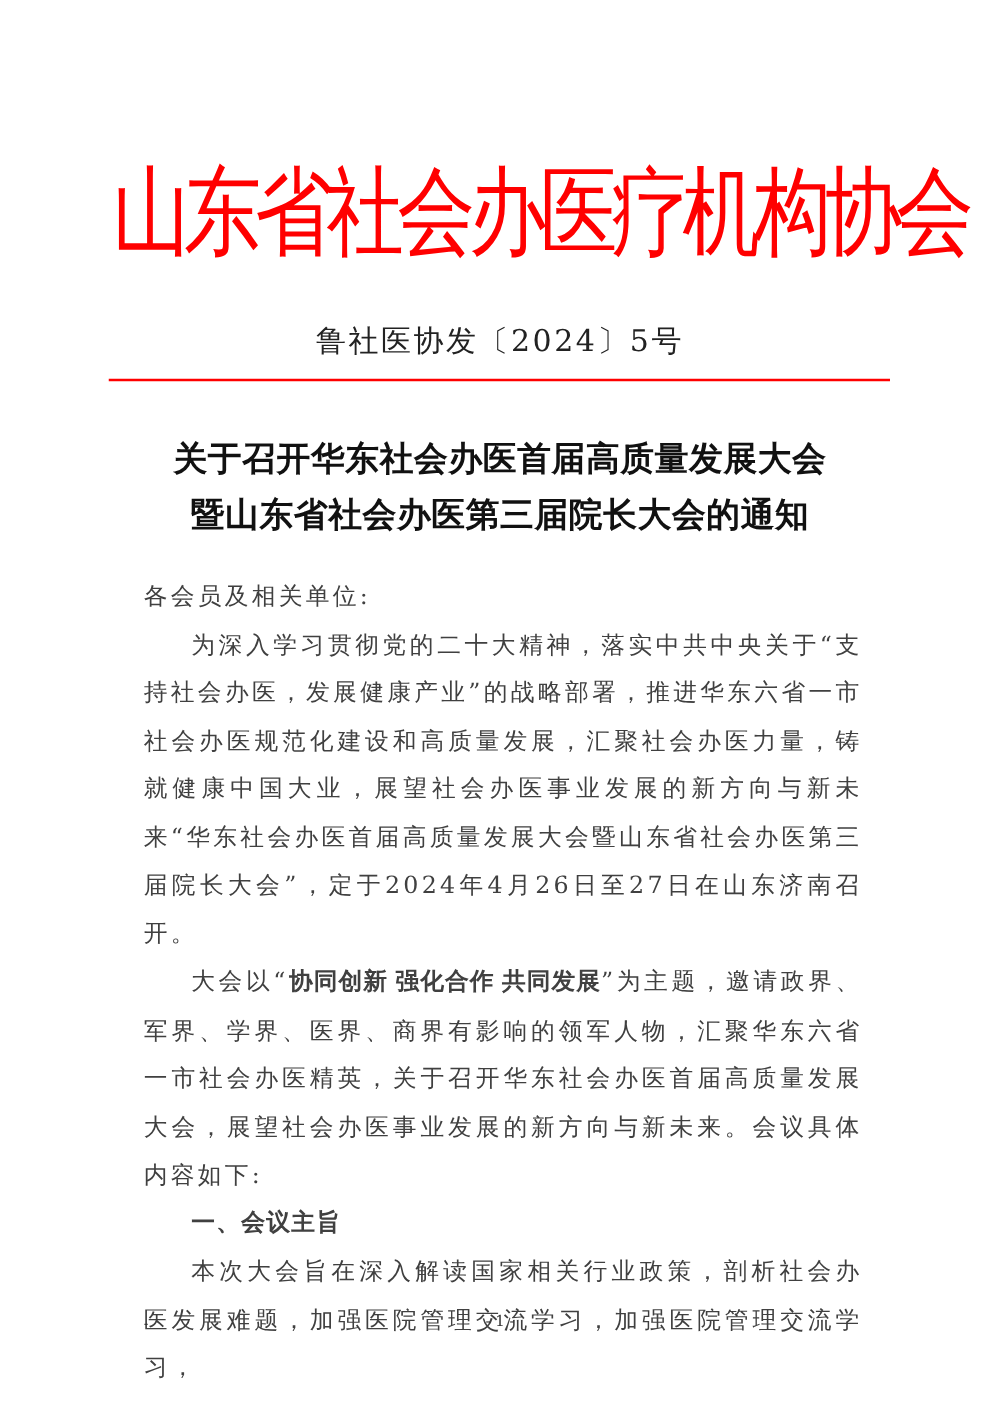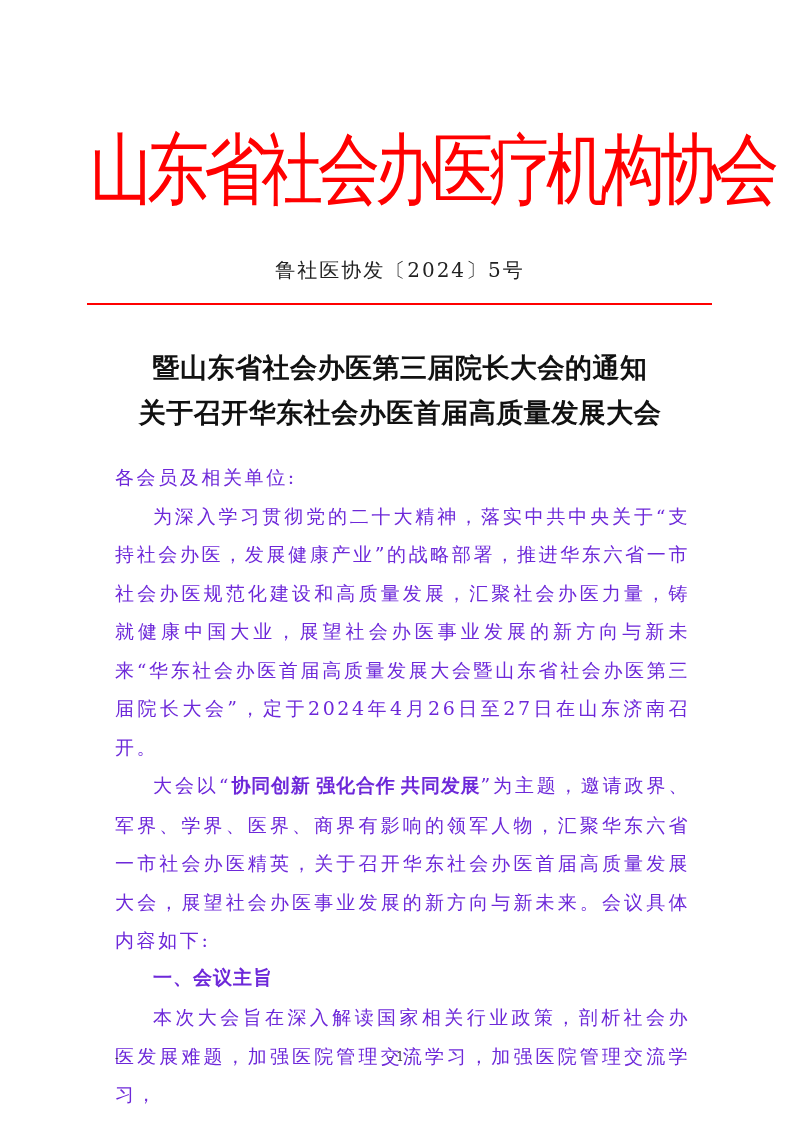--- a/index.html
+++ b/index.html
@@ -7,53 +7,53 @@
   .page { position: absolute; left: 0; top: 0; width: 669px; height: 1131px; background: #fff; }
   .org-title {
     position: absolute; left: 90px; top: 122px; width: 620px; height: 96px;
     color: #ff0000; font-family: "DejaVu Serif", "Liberation Serif", serif;
     font-size: 62px; line-height: 96px; text-align: center; letter-spacing: -5px;
     transform: scaleY(1.25); transform-origin: center;
     white-space: nowrap;
   }
   .doc-number {
     position: absolute; left: 0; top: 257px; width: 800px; text-align: center;
-    font-size: 20px; letter-spacing: 2px; color: #222;
+    font-size: 24px; letter-spacing: 2px; color: #222;
   }
   .red-rule {
     position: absolute; left: 87px; top: 303px; width: 625px; height: 2px; background: #ff0000;
   }
   .doc-title {
     position: absolute; left: 100px; top: 345px; width: 600px; text-align: center;
     font-family: "DejaVu Sans", "Liberation Sans", sans-serif; font-weight: bold;
     font-size: 27px; line-height: 45px; color: #111; letter-spacing: 0.5px;
   }
   .body-text {
     position: absolute; left: 115px; top: 458px; width: 575px;
-    font-size: 19px; line-height: 38.5px; color: #6d28d9; letter-spacing: 2.6px;
+    font-size: 19px; line-height: 38.5px; color: #404040; letter-spacing: 2.6px;
     text-align: justify;
   }
   .body-text p { margin: 0; }
   .indent { text-indent: 2em; }
-  .bold-inline { font-family: Liberation Serif, serif; font-weight: bold; letter-spacing: 0.5px; }
+  .bold-inline { font-family: Liberation Sans, sans-serif; font-weight: bold; letter-spacing: 0.5px; }
   .section-heading { font-family: Liberation Mono, monospace; font-weight: bold; text-indent: 2em; letter-spacing: 1px; }
   .footer-dash { position: absolute; left: 115px; top: 1052px; font-size: 11px; color: #333; }
   .page-num { position: absolute; left: 0; width: 800px; top: 1050px; text-align: center; font-size: 12px; color: #333; }
 </style>
 </head>
 <body>
 
 <div class="page">
   <div class="org-title">山东省社会办医疗机构协会</div>
   <div class="doc-number">鲁社医协发〔2024〕5号</div>
   <div class="red-rule"></div>
 
   <div class="doc-title">
+    <div>关于召开华东社会办医首届高质量发展大会</div>
     <div>暨山东省社会办医第三届院长大会的通知</div>
-    <div>关于召开华东社会办医首届高质量发展大会</div>
   </div>
 
   <div class="body-text">
     <p>各会员及相关单位:</p>
     <p class="indent">为深入学习贯彻党的二十大精神，落实中共中央关于“支持社会办医，发展健康产业”的战略部署，推进华东六省一市社会办医规范化建设和高质量发展，汇聚社会办医力量，铸就健康中国大业，展望社会办医事业发展的新方向与新未来“华东社会办医首届高质量发展大会暨山东省社会办医第三届院长大会”，定于2024年4月26日至27日在山东济南召开。</p>
     <p class="indent"><span>大会以“</span><span class="bold-inline">协同创新 强化合作 共同发展</span><span>”为主题，邀请政界、军界、学界、医界、商界有影响的领军人物，汇聚华东六省一市社会办医精英，关于召开华东社会办医首届高质量发展大会，展望社会办医事业发展的新方向与新未来。会议具体内容如下:</span></p>
     <p class="section-heading">一、会议主旨</p>
     <p class="indent">本次大会旨在深入解读国家相关行业政策，剖析社会办医发展难题，加强医院管理交流学习，加强医院管理交流学习，</p>
   </div>
 

